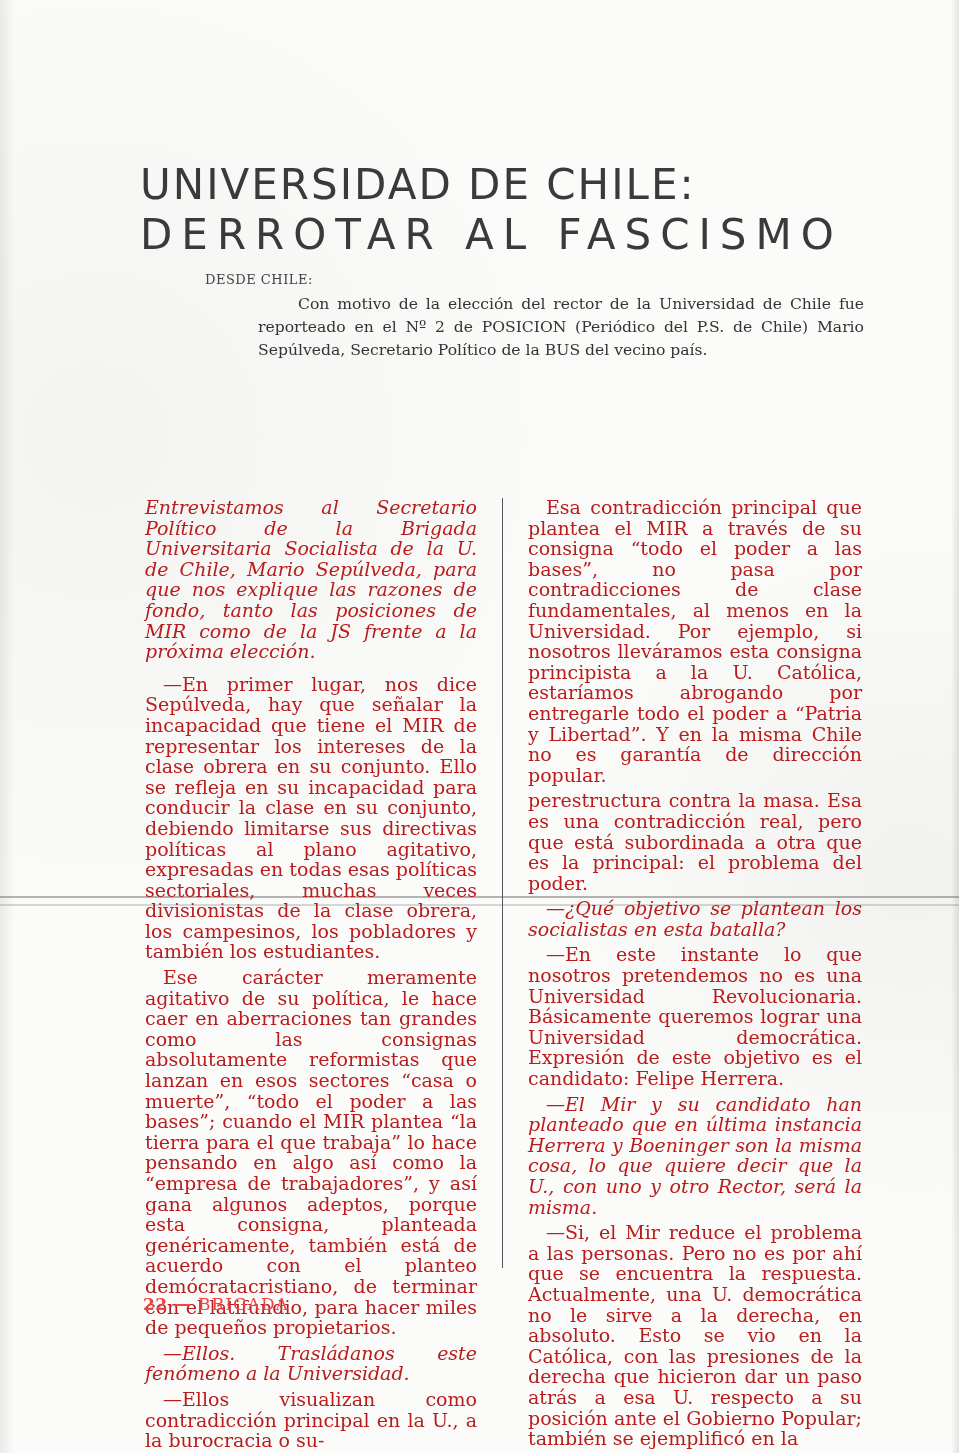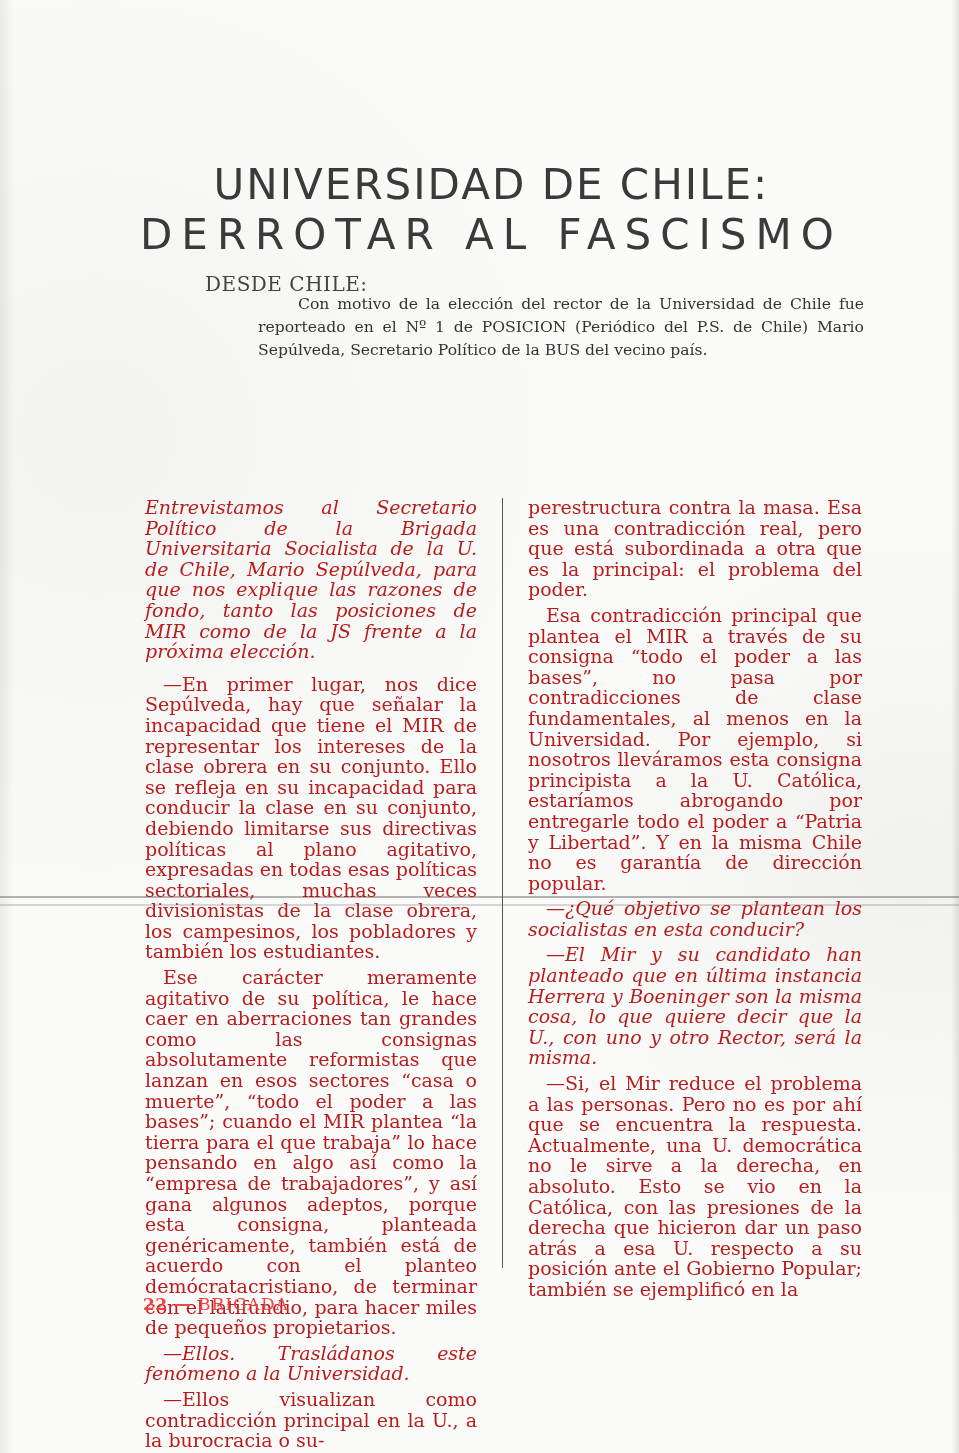--- a/index.html
+++ b/index.html
@@ -24,31 +24,31 @@
     position: absolute; right: 0; top: 0; width: 8px; height: 100%;
     background: linear-gradient(to left, rgba(0,0,0,0.10), transparent);
   }
   .scan-line {
     position: absolute; left: 0; width: 959px; height: 2px;
     background: rgba(90,90,90,0.45);
   }
   .headline {
     position: absolute; left: 140px; top: 160px;
     font-family: "DejaVu Sans", "Liberation Sans", sans-serif;
-    font-weight: normal; color: #3a3a3a; margin: 0; text-align: center;
+    font-weight: normal; color: #3a3a3a; margin: 0;
   }
   .headline .line1 {
     display: block; font-size: 42px; letter-spacing: 2px; line-height: 50px;
   }
   .headline .line2 {
     display: block; font-size: 42px; letter-spacing: 9px; line-height: 50px;
   }
   .source-label {
     position: absolute; left: 205px; top: 272px;
-    font-size: 20px; letter-spacing: 0.5px; color: #444;
+    font-size: 13px; letter-spacing: 0.5px; color: #444;
   }
   .intro {
     position: absolute; left: 258px; top: 293px; width: 606px;
     font-size: 15.6px; line-height: 22.8px; text-align: justify; color: #333;
   }
   .intro p { margin: 0; text-indent: 40px; }
   .col {
     position: absolute; font-size: 19px; line-height: 20.6px;
     text-align: justify; color: #b91c1c;
   }
@@ -77,35 +77,36 @@
 <div class="scan-line" style="top:904px; opacity:0.5;"></div>
 
 <h1 class="headline">
   <span class="line1">UNIVERSIDAD DE CHILE:</span>
   <span class="line2">DERROTAR AL FASCISMO</span>
 </h1>
 
 <div class="source-label">DESDE CHILE:</div>
 
 <div class="intro">
-  <p>Con motivo de la elección del rector de la Universidad de Chile fue reporteado en el Nº 1 de POSICION (Periódico del P.S. de Chile) Mario Sepúlveda, Secretario Político de la BUS del vecino país.</p>
+  <p>Con motivo de la elección del rector de la Universidad de Chile fue reporteado en el Nº 2 de POSICION (Periódico del P.S. de Chile) Mario Sepúlveda, Secretario Político de la BUS del vecino país.</p>
 </div>
 
 <div class="col col-left" id="col-left">
     <p class="lead">Entrevistamos al Secretario Político de la Brigada Universitaria Socialista de la U. de Chile, Mario Sepúlveda, para que nos explique las razones de fondo, tanto las posiciones de MIR como de la JS frente a la próxima elección.</p>
     <p>—En primer lugar, nos dice Sepúlveda, hay que señalar la incapacidad que tiene el MIR de representar los intereses de la clase obrera en su conjunto. Ello se refleja en su incapacidad para conducir la clase en su conjunto, debiendo limitarse sus directivas políticas al plano agitativo, expresadas en todas esas políticas sectoriales, muchas veces divisionistas de la clase obrera, los campesinos, los pobladores y también los estudiantes.</p>
     <p>Ese carácter meramente agitativo de su política, le hace caer en aberraciones tan grandes como las consignas absolutamente reformistas que lanzan en esos sectores “casa o muerte”, “todo el poder a las bases”; cuando el MIR plantea “la tierra para el que trabaja” lo hace pensando en algo así como la “empresa de trabajadores”, y así gana algunos adeptos, porque esta consigna, planteada genéricamente, también está de acuerdo con el planteo demócratacristiano, de terminar con el latifundio, para hacer miles de pequeños propietarios.</p>
     <p class="q">—Ellos. Trasládanos este fenómeno a la Universidad.</p>
     <p>—Ellos visualizan como contradicción principal en la U., a la burocracia o su-</p>
   </div>
 <div class="col-divider"></div>
 <div class="col col-right" id="col-right">
+    <p>Esa contradicción principal que plantea el MIR a través de su consigna “todo el poder a las bases”, no pasa por contradicciones de clase fundamentales, al menos en la Universidad. Por ejemplo, si nosotros lleváramos esta consigna principista a la U. Católica, estaríamos abrogando por entregarle todo el poder a “Patria y Libertad”. Y en la misma Chile no es garantía de dirección popular.</p>
     <p style="text-indent: 0px;">perestructura contra la masa. Esa es una contradicción real, pero que está subordinada a otra que es la principal: el problema del poder.</p>
-    <p>Esa contradicción principal que plantea el MIR a través de su consigna “todo el poder a las bases”, no pasa por contradicciones de clase fundamentales, al menos en la Universidad. Por ejemplo, si nosotros lleváramos esta consigna principista a la U. Católica, estaríamos abrogando por entregarle todo el poder a “Patria y Libertad”. Y en la misma Chile no es garantía de dirección popular.</p>
-    <p class="q">—¿Qué objetivo se plantean los socialistas en esta conducir?</p>
+    <p class="q">—¿Qué objetivo se plantean los socialistas en esta batalla?</p>
+    <p>—En este instante lo que nosotros pretendemos no es una Universidad Revolucionaria. Básicamente queremos lograr una Universidad democrática. Expresión de este objetivo es el candidato: Felipe Herrera.</p>
     <p class="q">—El Mir y su candidato han planteado que en última instancia Herrera y Boeninger son la misma cosa, lo que quiere decir que la U., con uno y otro Rector, será la misma.</p>
     <p>—Si, el Mir reduce el problema a las personas. Pero no es por ahí que se encuentra la respuesta. Actualmente, una U. democrática no le sirve a la derecha, en absoluto. Esto se vio en la Católica, con las presiones de la derecha que hicieron dar un paso atrás a esa U. respecto a su posición ante el Gobierno Popular; también se ejemplificó en la</p>
   </div>
 
 <div class="footer">
   <span>22</span>
   <span>—</span>
   <span class="brand">BRIGADA</span>
 </div>
 

